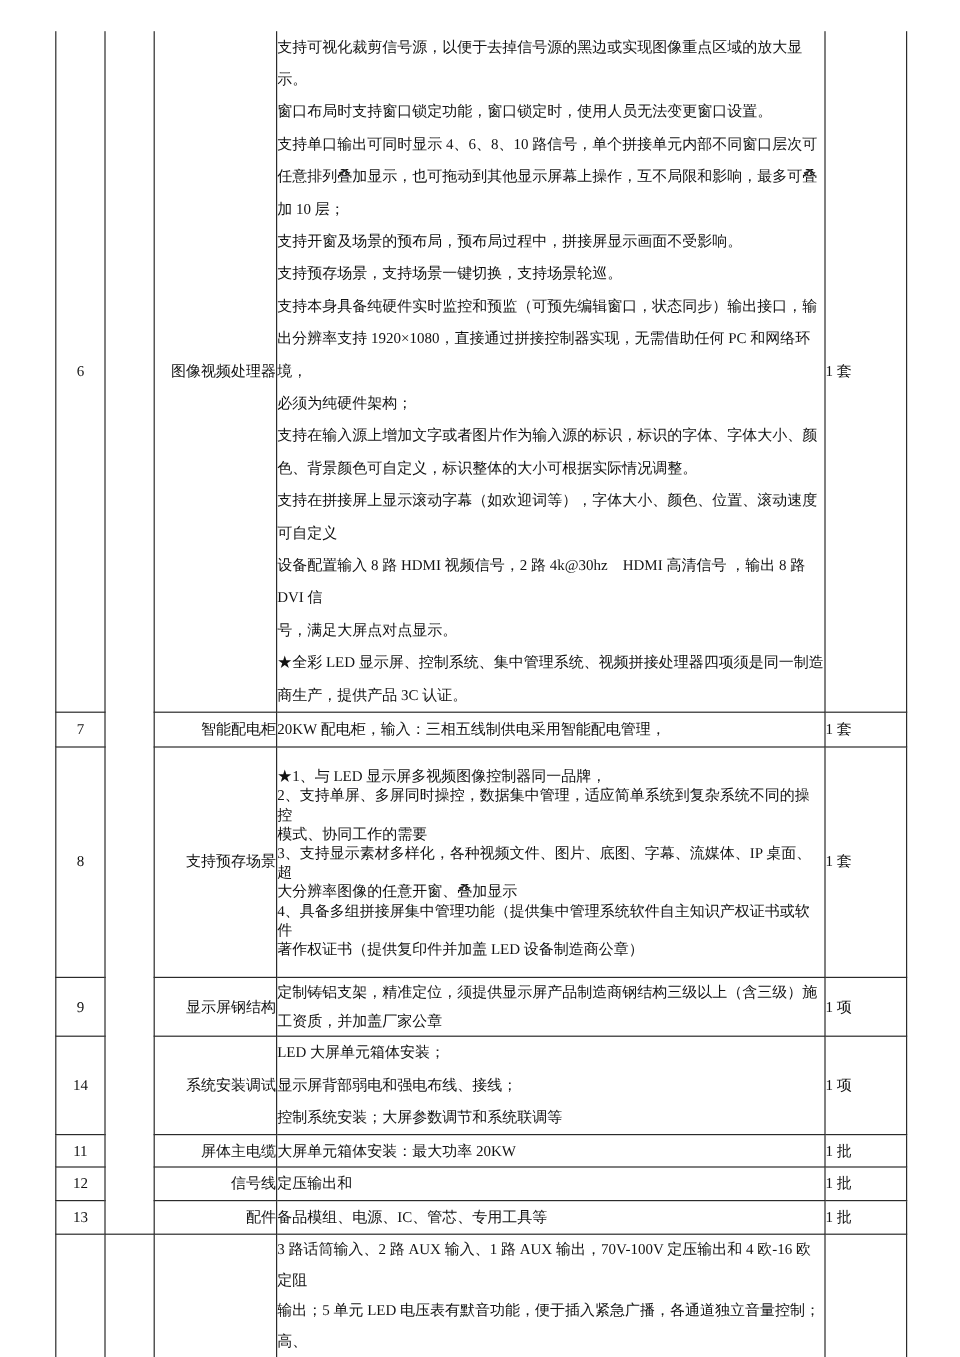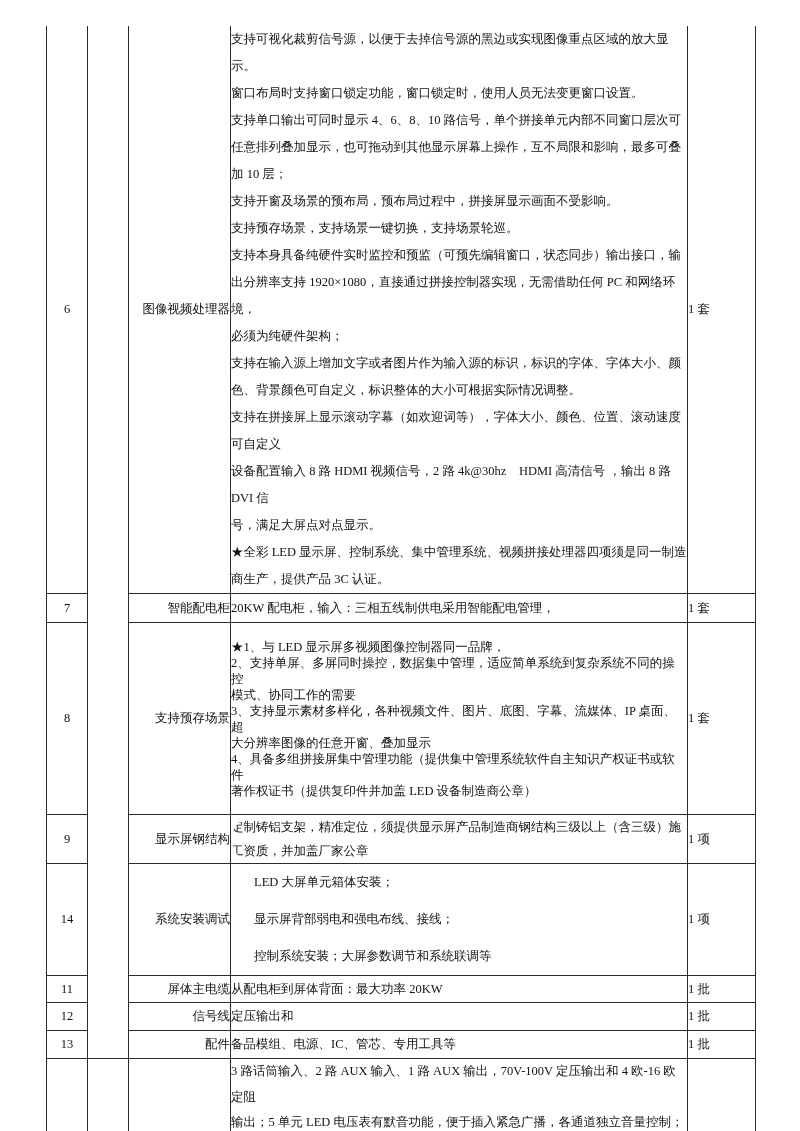--- a/index.html
+++ b/index.html
@@ -50,22 +50,22 @@
   tr.r7{height:29px;}
   tr.r8{height:192px;}
   tr.r9{height:49px;}
   tr.r10{height:82px;}
   tr.r11{height:27px;}
   tr.r12{height:28px;}
   tr.r13{height:28px;margin-top:42px;}
   tr.r14{height:154px;}
   tr.r6 .c-desc{line-height:27px;}
   tr.r8 .c-desc{line-height:16px;}
-  tr.r9 .c-desc{line-height:24px;border-radius:24px;}
-  tr.r10 .c-desc{line-height:37px;padding-left:23px;}
+  tr.r9 .c-desc{line-height:24px;}
+  tr.r10 .c-desc{line-height:27px;}
   tr.r14 .c-desc{line-height:25.5px;}
 </style>
 </head>
 <body>
 
 <div class="page">
   <table class="spec">
     <colgroup>
       <col style="width:41px">
       <col style="width:41px">
@@ -127,21 +127,21 @@
         <td class="c-no">14</td>
         <td class="c-name">系统安装调试</td>
         <td class="c-desc">LED 大屏单元箱体安装；
 显示屏背部弱电和强电布线、接线；
 控制系统安装；大屏参数调节和系统联调等</td>
         <td class="c-qty">1 项</td>
       </tr>
       <tr class="r11">
         <td class="c-no">11</td>
         <td class="c-name">屏体主电缆</td>
-        <td class="c-desc">从配电柜到屏体背面：最大功率 20KW</td>
+        <td class="c-desc">大屏单元箱体安装：最大功率 20KW</td>
         <td class="c-qty">1 批</td>
       </tr>
       <tr class="r12">
         <td class="c-no">12</td>
         <td class="c-name">信号线</td>
         <td class="c-desc">定压输出和</td>
         <td class="c-qty">1 批</td>
       </tr>
       <tr class="r13">
         <td class="c-no">13</td>

